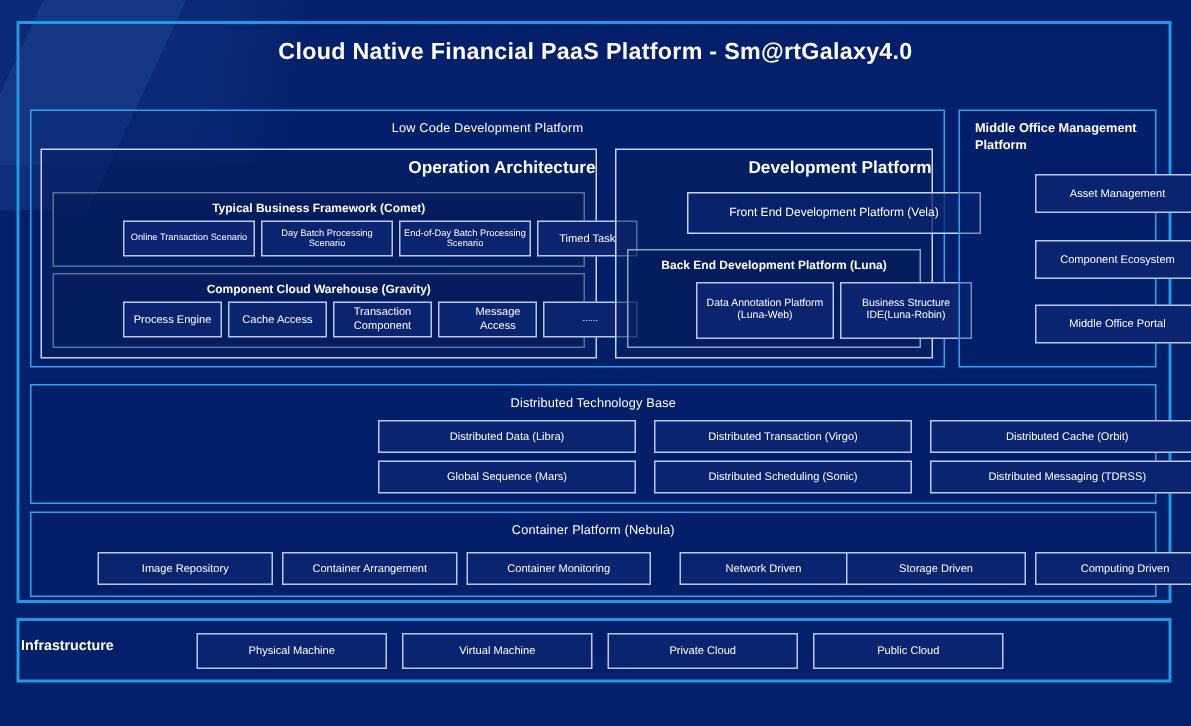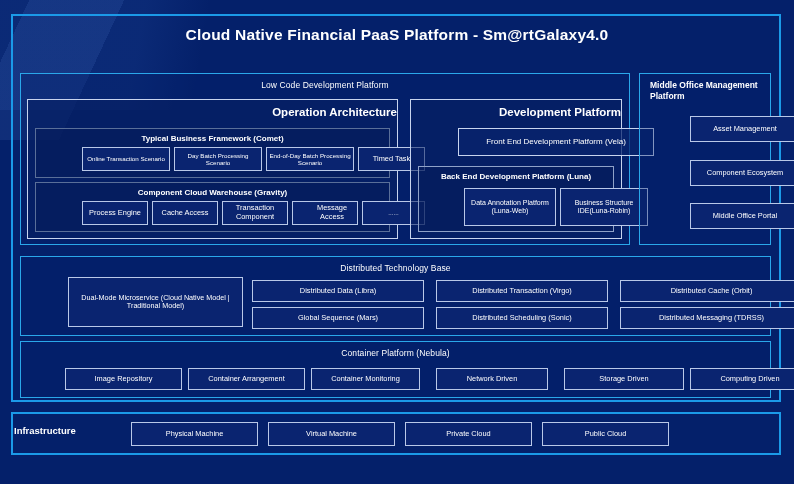--- a/index.html
+++ b/index.html
@@ -136,38 +136,37 @@
 
   <div class="sec" style="left:639px;top:73px;width:132px;height:172px;"></div>
   <div style="position:absolute;left:650px;top:80px;width:112px;font-size:8.5px;font-weight:bold;line-height:1.35;color:#fff;">Middle Office Management Platform</div>
   <div class="chip md" style="left:650px;top:116px;width:110px;height:26px;">Asset Management</div>
   <div class="chip md" style="left:650px;top:160px;width:110px;height:26px;">Component Ecosystem</div>
   <div class="chip md" style="left:650px;top:203px;width:110px;height:26px;">Middle Office Portal</div>
 
   <div class="sec" style="left:20px;top:256px;width:751px;height:80px;">
     <div class="sec-title">Distributed Technology Base</div>
   </div>
-  <div class="chip sm" style="left:28px;top:277px;width:175px;height:50px;font-size:7.2px;">Dual-Mode Microservice (Cloud Native Model | Traditional Model)</div>
 
   <div class="chip md" style="left:212px;top:280px;width:172px;height:22px;">Distributed Data (Libra)</div>
   <div class="chip md" style="left:212px;top:307px;width:172px;height:22px;">Global Sequence (Mars)</div>
 
   <div class="chip md" style="left:396px;top:280px;width:172px;height:22px;">Distributed Transaction (Virgo)</div>
   <div class="chip md" style="left:396px;top:307px;width:172px;height:22px;">Distributed Scheduling (Sonic)</div>
 
   <div class="chip md" style="left:580px;top:280px;width:183px;height:22px;">Distributed Cache (Orbit)</div>
   <div class="chip md" style="left:580px;top:307px;width:183px;height:22px;">Distributed Messaging (TDRSS)</div>
 
   <div class="sec" style="left:20px;top:341px;width:751px;height:57px;">
     <div class="sec-title">Container Platform (Nebula)</div>
   </div>
   <div class="chip md" style="left:25px;top:368px;width:117px;height:22px;">Image Repository</div>
   <div class="chip md" style="left:148px;top:368px;width:117px;height:22px;">Container Arrangement</div>
-  <div class="chip md" style="left:271px;top:368px;width:109px;height:22px;">Container Monitoring</div>
-  <div class="chip md" style="left:396px;top:368px;width:112px;height:22px;">Network Driven</div>
+  <div class="chip md" style="left:271px;top:368px;width:123px;height:22px;">Container Monitoring</div>
+  <div class="chip md" style="left:413px;top:368px;width:112px;height:22px;">Network Driven</div>
   <div class="chip md" style="left:524px;top:368px;width:120px;height:22px;">Storage Driven</div>
   <div class="chip md" style="left:650px;top:368px;width:120px;height:22px;">Computing Driven</div>
 
   <div class="infra-frame"></div>
   <div class="infra-label" style="left:14px;top:425px;">Infrastructure</div>
   <div class="chip md" style="left:91px;top:422px;width:127px;height:24px;">Physical Machine</div>
   <div class="chip md" style="left:228px;top:422px;width:127px;height:24px;">Virtual Machine</div>
   <div class="chip md" style="left:365px;top:422px;width:127px;height:24px;">Private Cloud</div>
   <div class="chip md" style="left:502px;top:422px;width:127px;height:24px;">Public Cloud</div>
 

